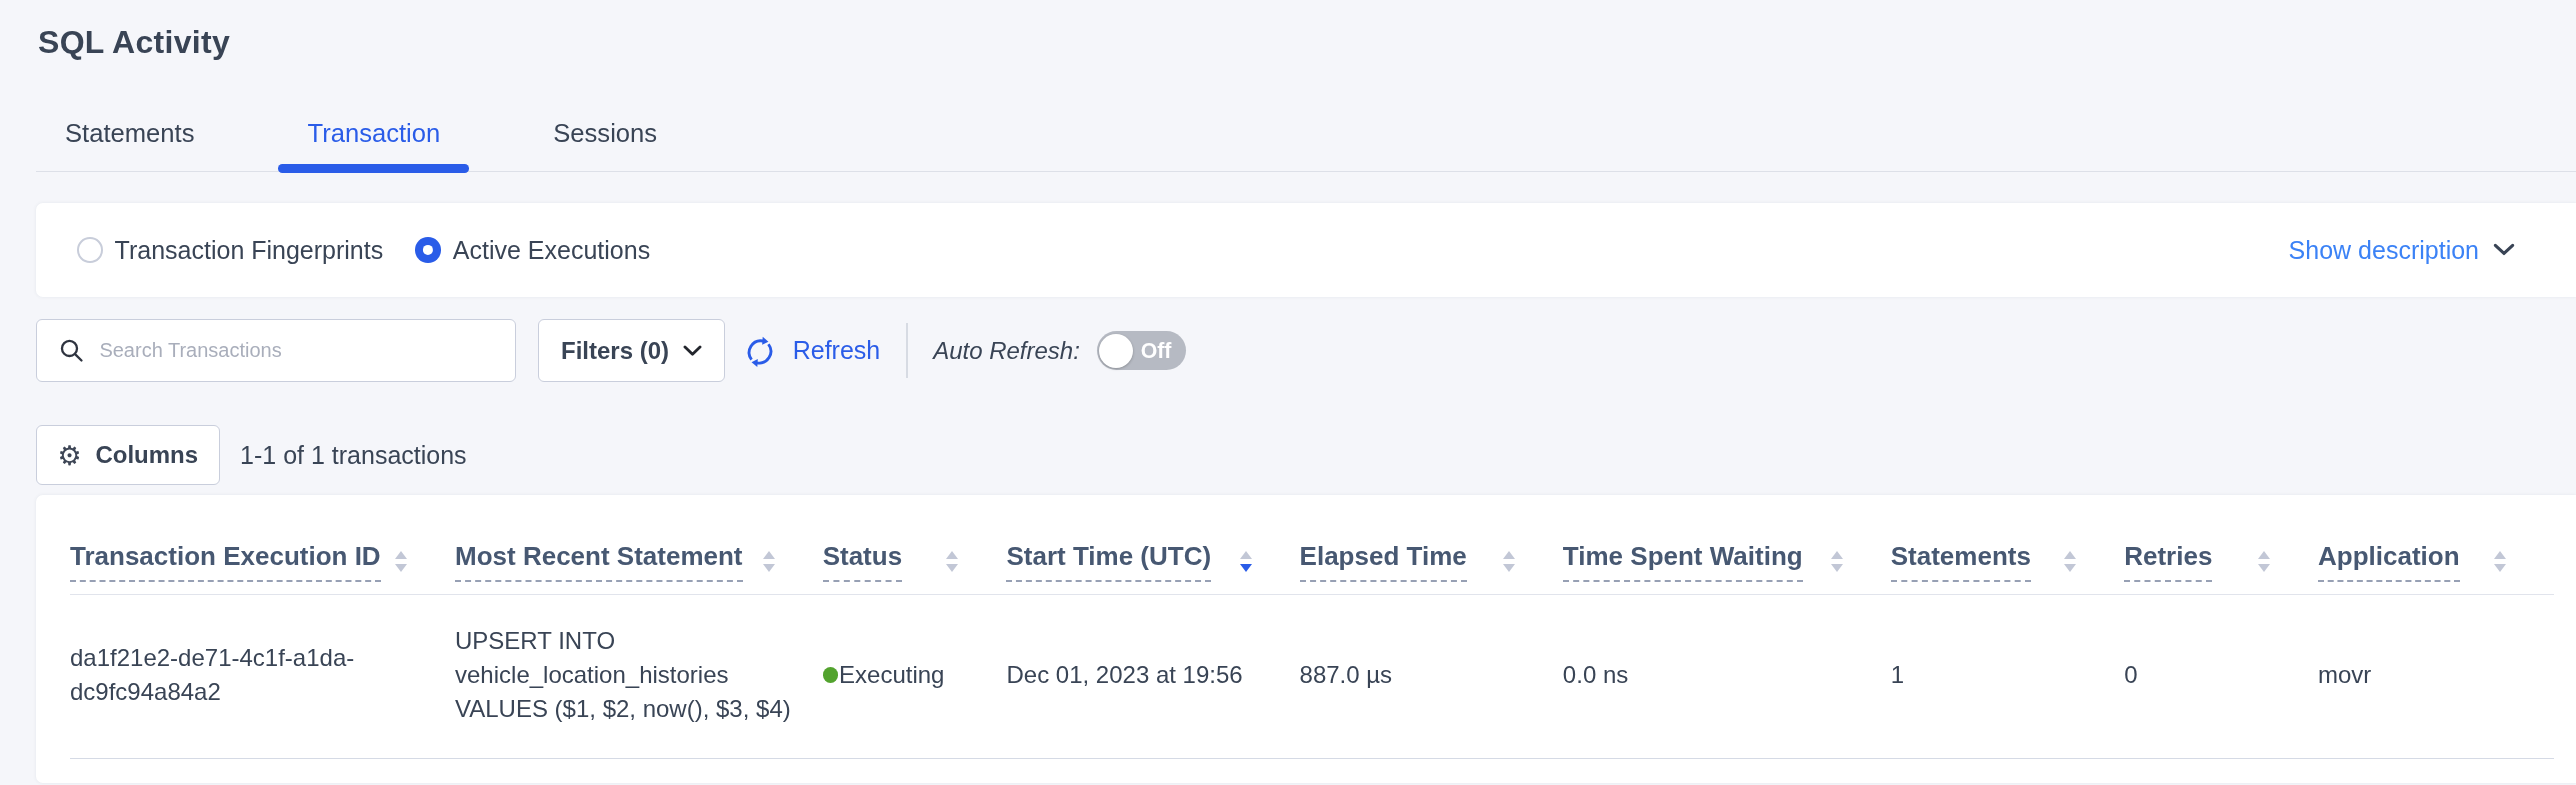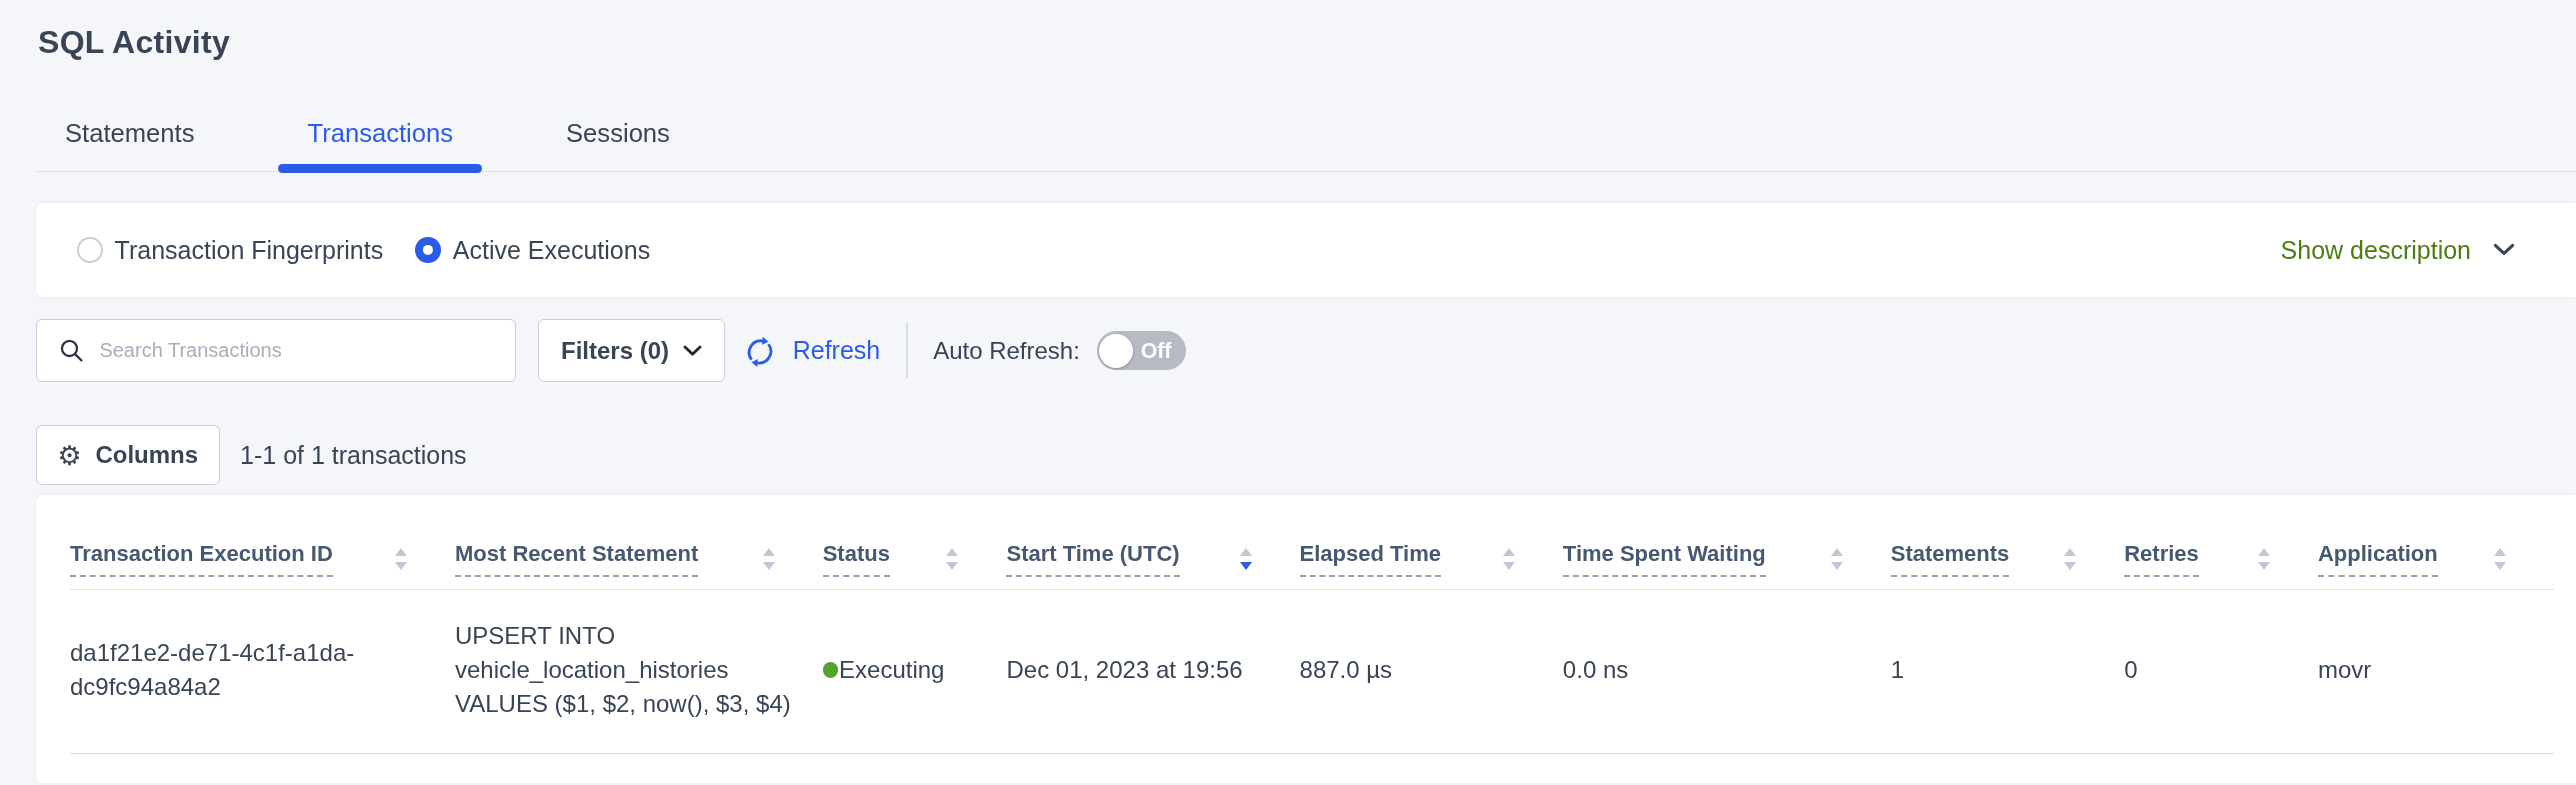--- a/index.html
+++ b/index.html
@@ -65,22 +65,22 @@
     border: none; background: #2A5CE8; position: relative;
   }
   .radio-option.selected .radio-dot::after {
     content: ""; position: absolute; left: 50%; top: 50%;
     width: 10.2px; height: 10.2px; border-radius: 50%;
     background: #fff; transform: translate(-50%,-50%);
   }
   .radio-label { margin-left: 12px; font-size: 25px; color: #394455; }
   .show-description {
     margin-left: auto;
-    display: flex; align-items: center; gap: 22px;
-    font-size: 25px; color: #4d7c0f; cursor: pointer;
+    display: flex; align-items: center; gap: 14px;
+    font-size: 25px; color: #3b82f6; cursor: pointer;
   }
   
   .toolbar {
     display: flex; align-items: center;
     margin: 22px 0 0 36px;
   }
   .search-box {
     width: 480px; height: 63px;
     background: #fff;
     border: 1.7px solid #C9CEDC; border-radius: 6px;
@@ -102,21 +102,21 @@
     cursor: pointer; white-space: nowrap;
   }
   .filters-btn { margin-left: 22px; }
   .as-of { margin-left: 31px; font-size: 23.5px; color: #5A5E66; white-space: nowrap; }
   .refresh-btn {
     margin-left: 17px;
     display: flex; align-items: center; gap: 15px;
     font-size: 25px; color: #2A5CE8; cursor: pointer; white-space: nowrap;
   }
   .v-divider { width: 1.7px; height: 55px; background: #D7DBE3; margin: 0 25.6px; }
-  .auto-refresh-label { font-size: 24px; color: #394455; white-space: nowrap; }
+  .auto-refresh-label { font-size: 24px; color: #394455; white-space: nowrap; font-style: italic; }
   .toggle {
     margin-left: 17px;
     width: 89px; height: 39px; border-radius: 19.6px;
     background: #B6BAC3; position: relative; cursor: pointer;
     flex: 0 0 auto;
   }
   .toggle .knob {
     position: absolute; left: 2.6px; top: 2.6px;
     width: 34px; height: 34px; border-radius: 50%;
     background: #fff; box-shadow: 0 0.9px 2.6px rgba(0,0,0,.25);
@@ -145,21 +145,21 @@
     text-align: left; vertical-align: bottom;
     padding: 46px 0 12px 0;
     border-bottom: 1.7px solid #E1E4EC;
     cursor: pointer;
   }
   .th-inner {
     display: flex; align-items: center; justify-content: space-between;
     padding-right: 48px;
   }
   .th-label {
-    font-size: 22px; font-weight: 700; color: #475872;
+    font-size: 26px; font-weight: 700; color: #475872;
     border-bottom: 2.6px dashed #97A0B4; padding-bottom: 7.7px;
     white-space: nowrap;
   }
   .sort { display: flex; flex-direction: column; gap: 5.1px; flex: 0 0 auto; }
   .tri { width: 0; height: 0; border-left: 6.8px solid transparent; border-right: 6.8px solid transparent; }
   .tri.up   { border-bottom: 8.5px solid #C2C7D6; }
   .tri.down { border-top: 8.5px solid #C2C7D6; }
   .sort.desc .tri.down { border-top-color: #2A5CE8; }
   td {
     padding: 29px 31px 32px 0;
@@ -178,21 +178,21 @@
 </style>
 </head>
 <body>
 
 <div class="page">
 
   <h1 class="page-title">SQL Activity</h1>
 
   <nav class="tabs">
     <div class="tab">Statements</div>
-    <div class="tab active">Transactions</div>
+    <div class="tab active">Transaction</div>
     <div class="tab">Sessions</div>
   </nav>
 
   <section class="card radio-card">
     <div class="radio-option">
       <span class="radio-dot"></span>
       <span class="radio-label">Transaction Fingerprints</span>
     </div>
     <div class="radio-option selected">
       <span class="radio-dot"></span>

